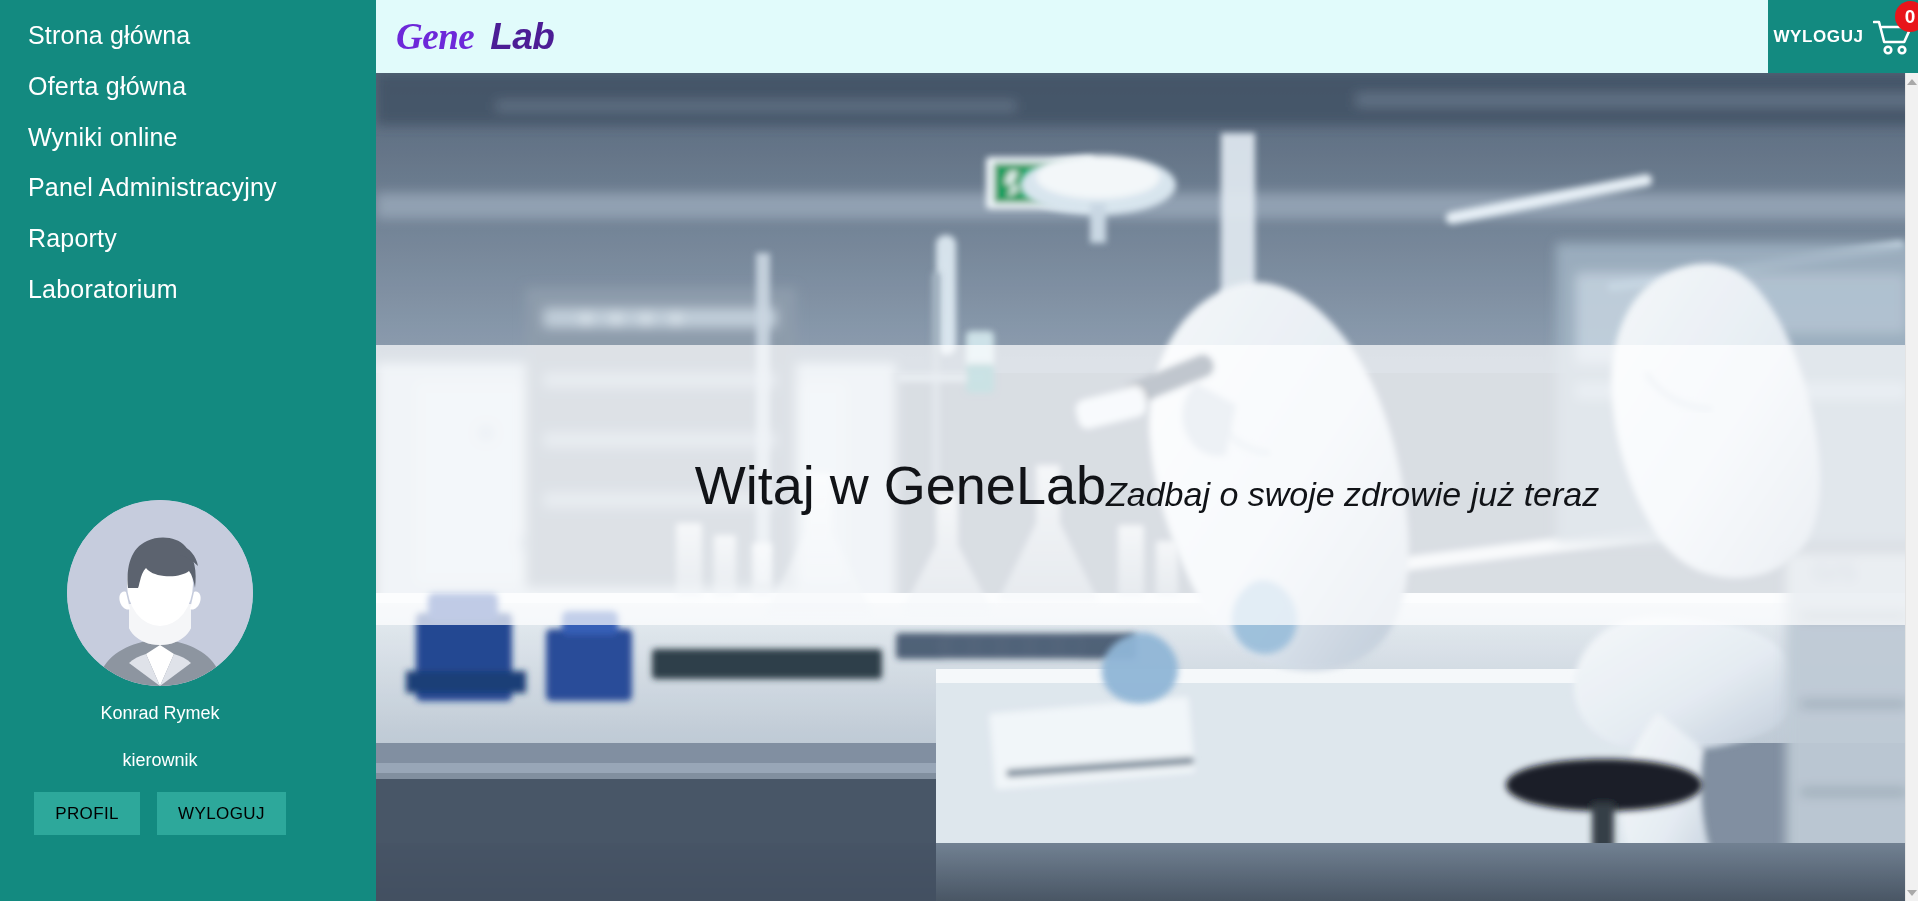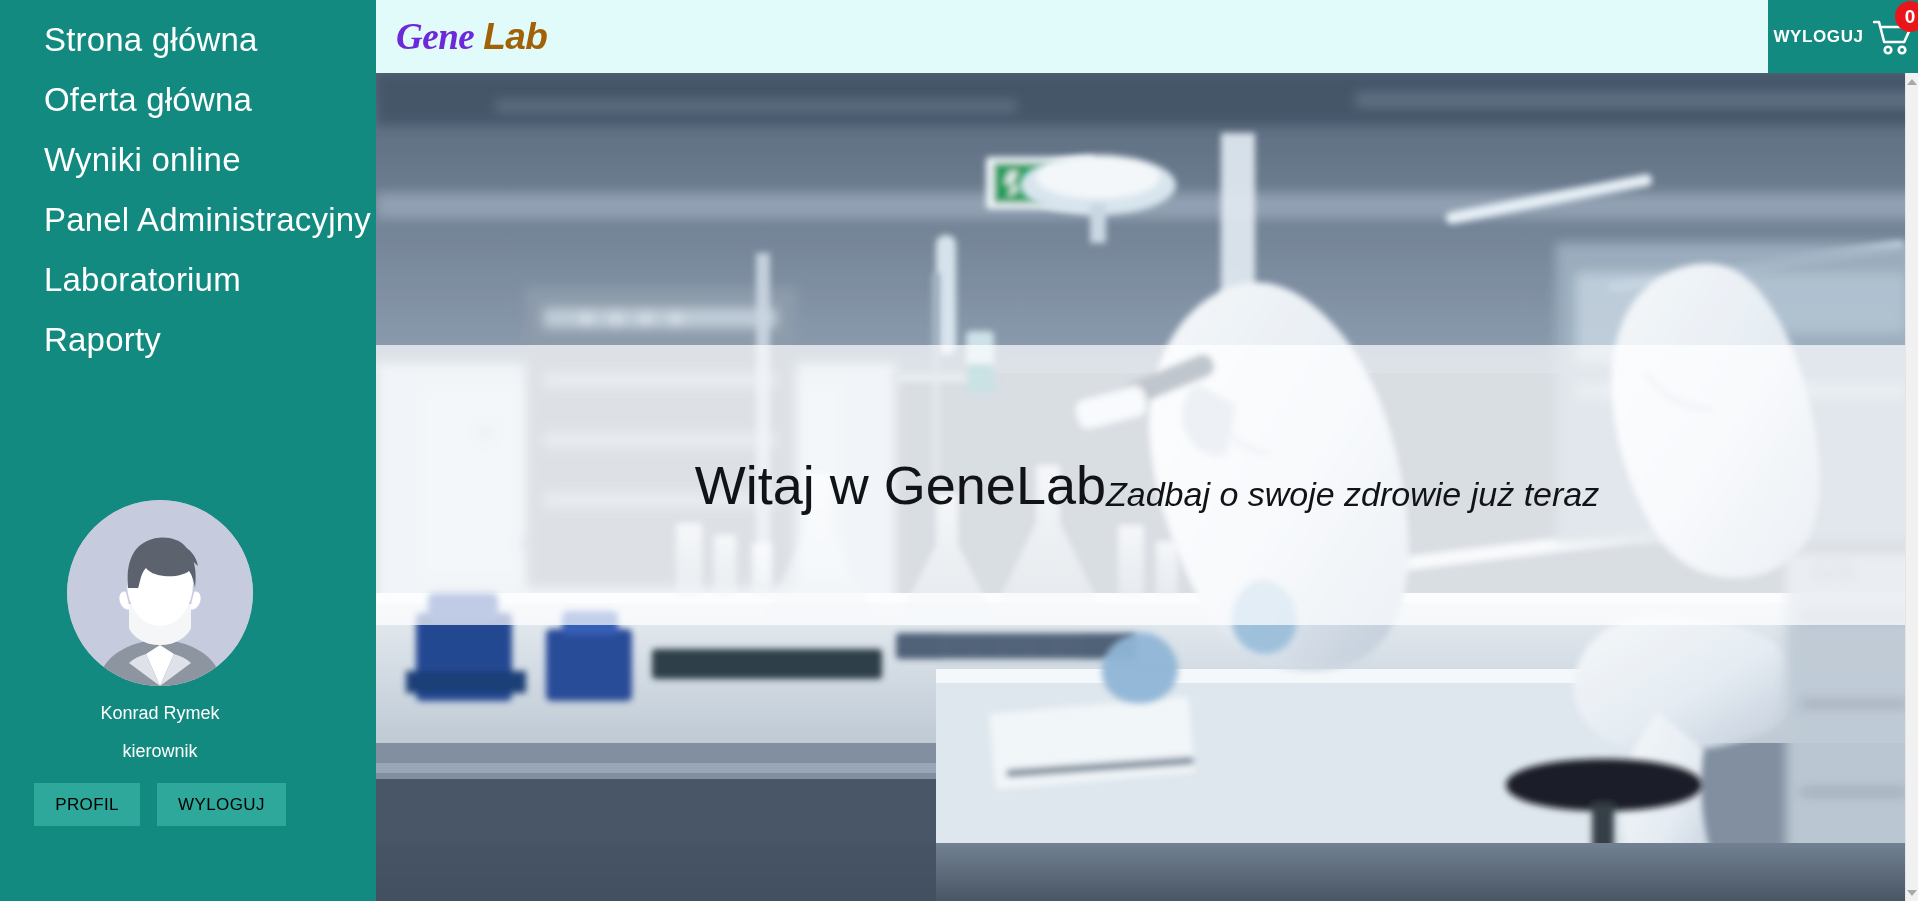--- a/index.html
+++ b/index.html
@@ -27,23 +27,23 @@
     background: #138a80;
     flex: 0 0 376px;
     z-index: 5;
   }
 
   .nav {
     padding-top: 10px;
   }
   .nav-item {
     display: block;
-    padding: 11px 0 11px 44px;
+    padding: 11px 0 11px 28px;
     color: #ffffff;
-    font-size: 33px;
+    font-size: 25px;
     font-weight: 400;
     letter-spacing: .2px;
     line-height: 1.15;
     text-decoration: none;
     cursor: pointer;
     white-space: nowrap;
   }
 
   
   .profile {
@@ -65,21 +65,21 @@
   .avatar svg { display: block; width: 186px; height: 186px; }
 
   .profile-name {
     margin-top: 17px;
     color: #ffffff;
     font-size: 18px;
     font-weight: 400;
     line-height: 1.2;
   }
   .profile-role {
-    margin-top: 16px;
+    margin-top: 25px;
     color: #ffffff;
     font-size: 18px;
     font-weight: 400;
     line-height: 1.2;
   }
   .profile-buttons {
     margin-top: 21px;
     display: flex;
     justify-content: center;
     gap: 17px;
@@ -117,21 +117,21 @@
     margin-left: 20px;
     font-size: 37px;
     font-style: italic;
     font-weight: 700;
     letter-spacing: -.5px;
     line-height: 1;
     white-space: nowrap;
     user-select: none;
   }
   .logo .g { color: #6d28d9; font-family: Liberation Serif, serif; }
-  .logo .l { color: #a16207; margin-left: 9px; }
+  .logo .l { color: #4c1d95; margin-left: 16px; }
 
   .cart {
     position: absolute;
     right: 0;
     top: 0;
     height: 73px;
     width: 150px;
     background: #138a80;
     display: flex;
     align-items: center;
@@ -240,22 +240,22 @@
 
 <div class="app">
 
   <aside class="sidebar">
 
     <nav class="nav">
       <a class="nav-item" href="#">Strona główna</a>
       <a class="nav-item" href="#">Oferta główna</a>
       <a class="nav-item" href="#">Wyniki online</a>
       <a class="nav-item" href="#">Panel Administracyjny</a>
+      <a class="nav-item" href="#">Raporty</a>
       <a class="nav-item" href="#">Laboratorium</a>
-      <a class="nav-item" href="#">Raporty</a>
     </nav>
 
     <div class="profile">
 
       <div class="avatar">
         <svg viewBox="0 0 186 186" xmlns="http://www.w3.org/2000/svg">
           <circle cx="93" cy="93" r="93" fill="#c6ccdd"></circle>
           <path d="M30 186c4-26 22-38 45-44 7-2 11-3 18-3s11 1 18 3c23 6 41 18 45 44z" fill="#8d95a0"></path>
           <path d="M62 128c0 0 7 17 31 17s31-17 31-17v-24H62z" fill="#ffffff"></path>
           <path d="M62 128c0 0 7 17 31 17s31-17 31-17v-24H62z" fill="#e8eaf0" opacity=".45"></path>

